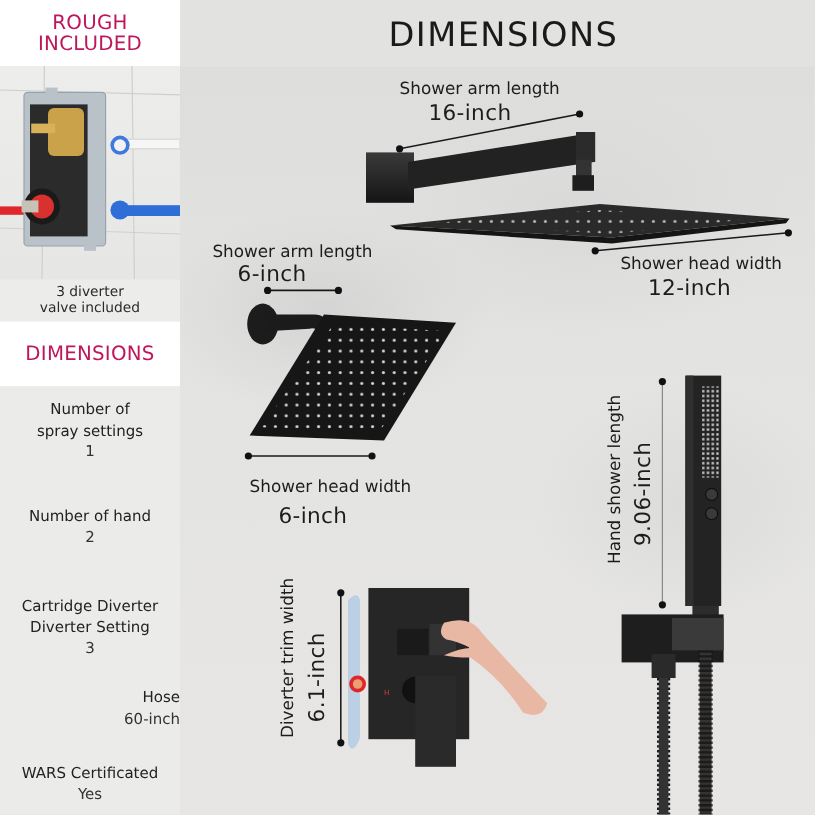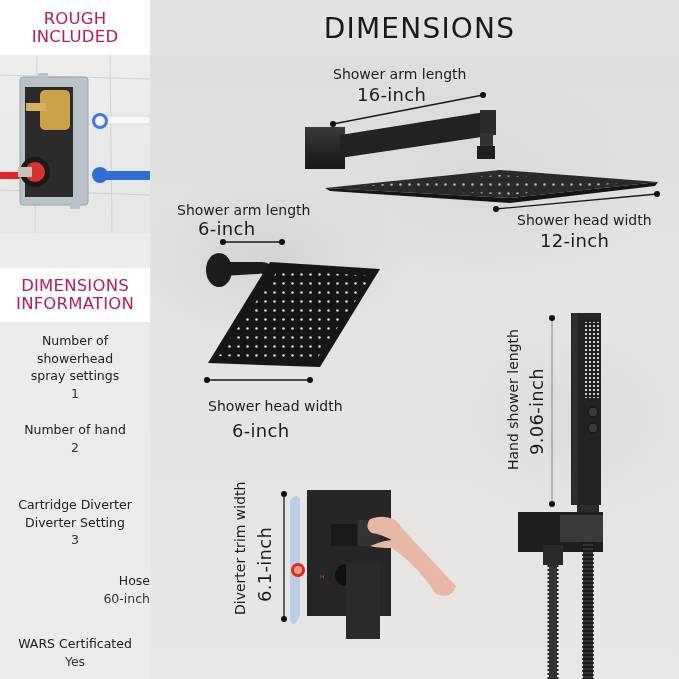--- a/index.html
+++ b/index.html
@@ -103,30 +103,32 @@
       <rect x="26" y="48" width="20" height="8" fill="#d8b25a"></rect>
       <circle cx="35" cy="117" r="15" fill="#1a1a1a"></circle>
       <circle cx="35" cy="117" r="10" fill="#d9322e"></circle>
       <rect x="18" y="112" width="14" height="10" fill="#c8c2b6"></rect>
 
       <rect x="38" y="18" width="10" height="6" fill="#b9c1c9"></rect>
       <rect x="70" y="148" width="10" height="6" fill="#b9c1c9"></rect>
     </svg>
   </div>
 
+  <div class="rough-caption">
+    <div>3 diverter</div>
+    <div>valve included</div>
+  </div>
 
   <div class="panel-header info-header">
     <span>DIMENSIONS</span>
-    <span>INFORMATION</span>
   </div>
 
   <div class="info-list">
     <div class="info-item" style="top:10px;">
       <div>Number of</div>
-      <div>showerhead</div>
       <div>spray settings</div>
       <div class="val">1</div>
     </div>
     <div class="info-item" style="top:99px;">
       <div>Number of hand</div>
       <div class="val">2</div>
     </div>
     <div class="info-item" style="top:174px;">
       <div>Cartridge Diverter</div>
       <div>Diverter Setting</div>

